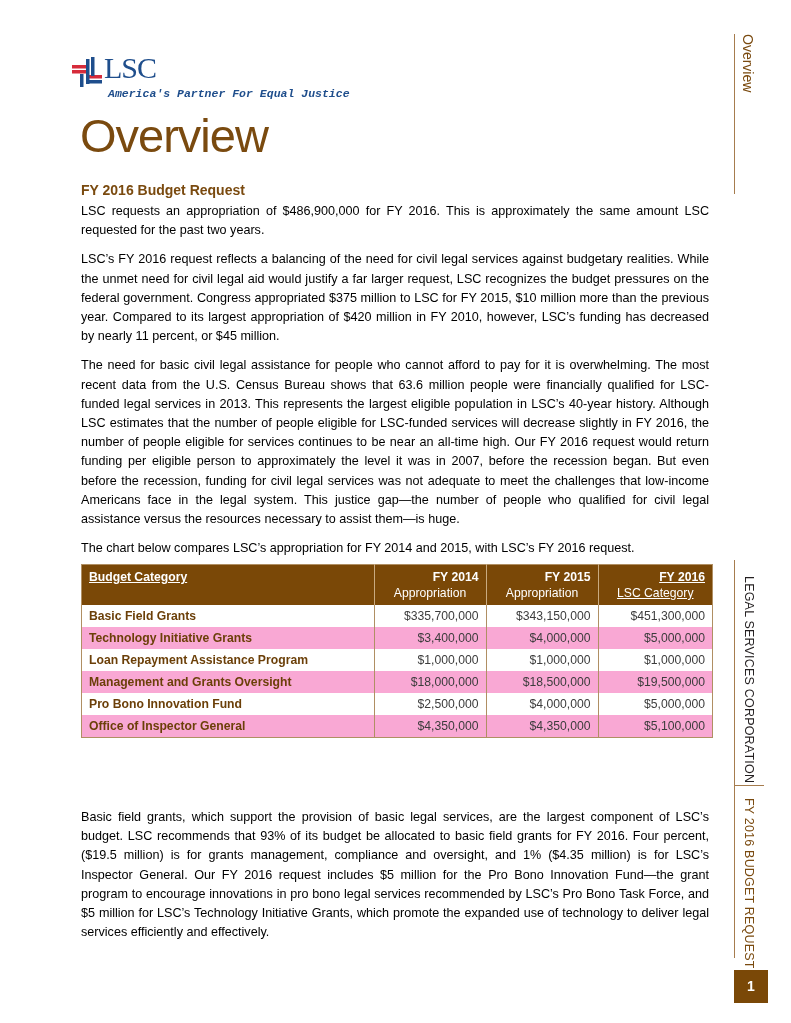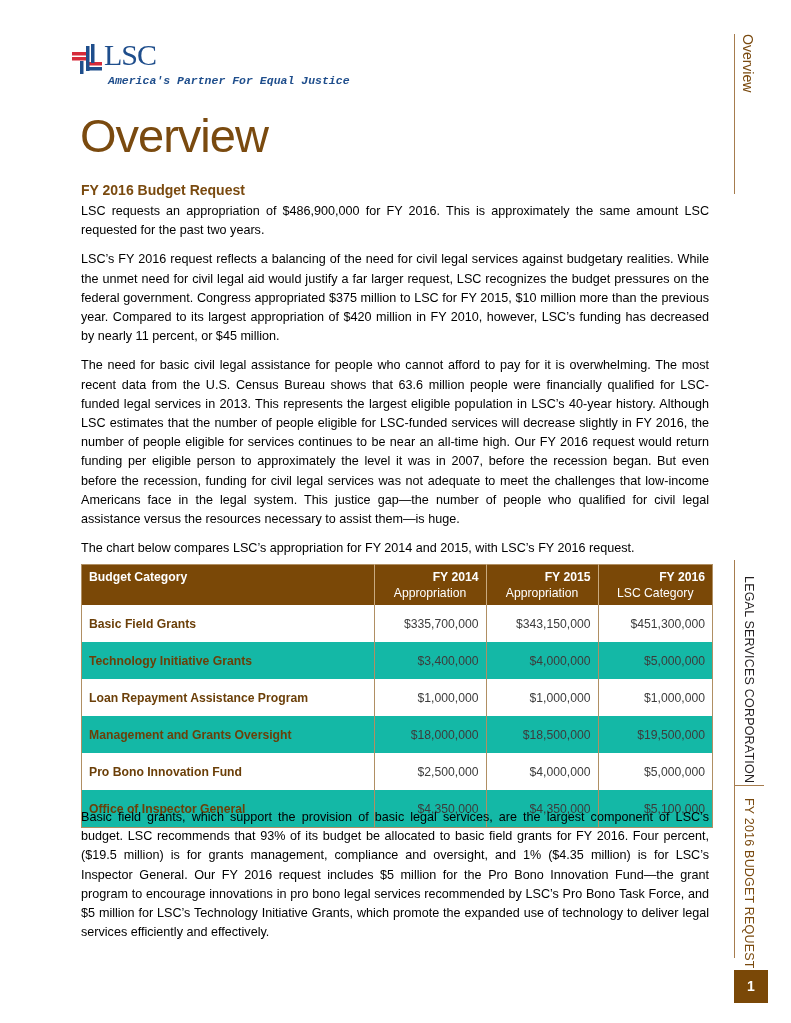--- a/index.html
+++ b/index.html
@@ -1,44 +1,44 @@
 <!DOCTYPE html>
 <html><head>
 <meta charset="utf-8">
 <style>
   html, body { margin: 0; padding: 0; background: #ffffff; }
   body { width: 791px; height: 1023px; position: relative; overflow: hidden;
          font-family: "Liberation Sans", sans-serif; color: #231f20; }
 
-  .logo { position: absolute; left: 72px; top: 44px; width: 230px; height: 46px; }
+  .logo { position: absolute; left: 72px; top: 57px; width: 230px; height: 46px; }
   .logo-mark { position: absolute; left: 0; top: 0; width: 30px; height: 30px; }
   .logo-text { position: absolute; left: 32px; top: -6px; font-family: "Liberation Serif", serif;
                font-size: 30px; color: #1f4e8c; letter-spacing: -1px; }
   .logo-tag { position: absolute; left: 36px; top: 30px; font-family: Liberation Mono, monospace;
               font-style: italic; font-weight: bold; font-size: 11.5px; color: #1f4e8c; white-space: nowrap; }
 
   .page-title { position: absolute; left: 80px; top: 108px; font-size: 47px; color: #7a4a0f;
                 font-weight: normal; letter-spacing: -1px; margin: 0; }
 
   .content { position: absolute; left: 81px; top: 182px; width: 628px; }
   .section-heading { font-size: 14px; font-weight: bold; color: #7a4a0f; margin: 0 0 4px 0; }
   .para { font-size: 12.6px; line-height: 19.2px; text-align: justify; margin: 0 0 10px 0; color: #000000; }
 
   table.budget { position: absolute; left: 81px; top: 564px; width: 632px; border-collapse: collapse;
                  font-size: 12.2px; border: 1px solid #b08f63; }
   table.budget th { background: #7a4807; color: #ffffff; text-align: right; padding: 4px 7px 4px 7px;
                     vertical-align: top; line-height: 16px; border-right: 1px solid #c9aa80; }
-  table.budget th:first-child { text-align: left; }
-  table.budget th:last-child { border-right: none; }
+  table.budget th:first-child { text-align: left; text-decoration: underline; }
+  table.budget th:last-child { border-right: none; text-decoration: underline; }
   table.budget th .sub { font-weight: normal; display: block; text-align: center; }
-  table.budget td { padding: 0 7px; height: 37px; text-align: right; color: #3c3c3c;
+  table.budget td { padding: 0 7px; height: 22px; text-align: right; color: #3c3c3c;
                     border-right: 1px solid #b08f63; }
   table.budget td:first-child { text-align: left; font-weight: bold; color: #6b3f08; }
   table.budget td:last-child { border-right: none; margin-top: 40px; }
-  table.budget tr.alt td { background: #14b8a6; }
+  table.budget tr.alt td { background: #f9a8d4; }
   table.budget tr.total td { font-weight: bold; color: #6b3f08; }
   table.budget tr.total td:first-child { color: #6b3f08; }
 
   .para2 { position: absolute; left: 81px; top: 808px; width: 628px; }
 
   
   .side-line { position: absolute; left: 734px; top: 34px; width: 1px; height: 160px; background: #a67c4e; }
   .side-line2 { position: absolute; left: 734px; top: 560px; width: 1px; height: 398px; background: #a67c4e; }
   .side-tick { position: absolute; left: 734px; top: 785px; width: 30px; height: 1px; background: #a67c4e; }
   .vtext { position: absolute; writing-mode: vertical-rl; white-space: nowrap; }

